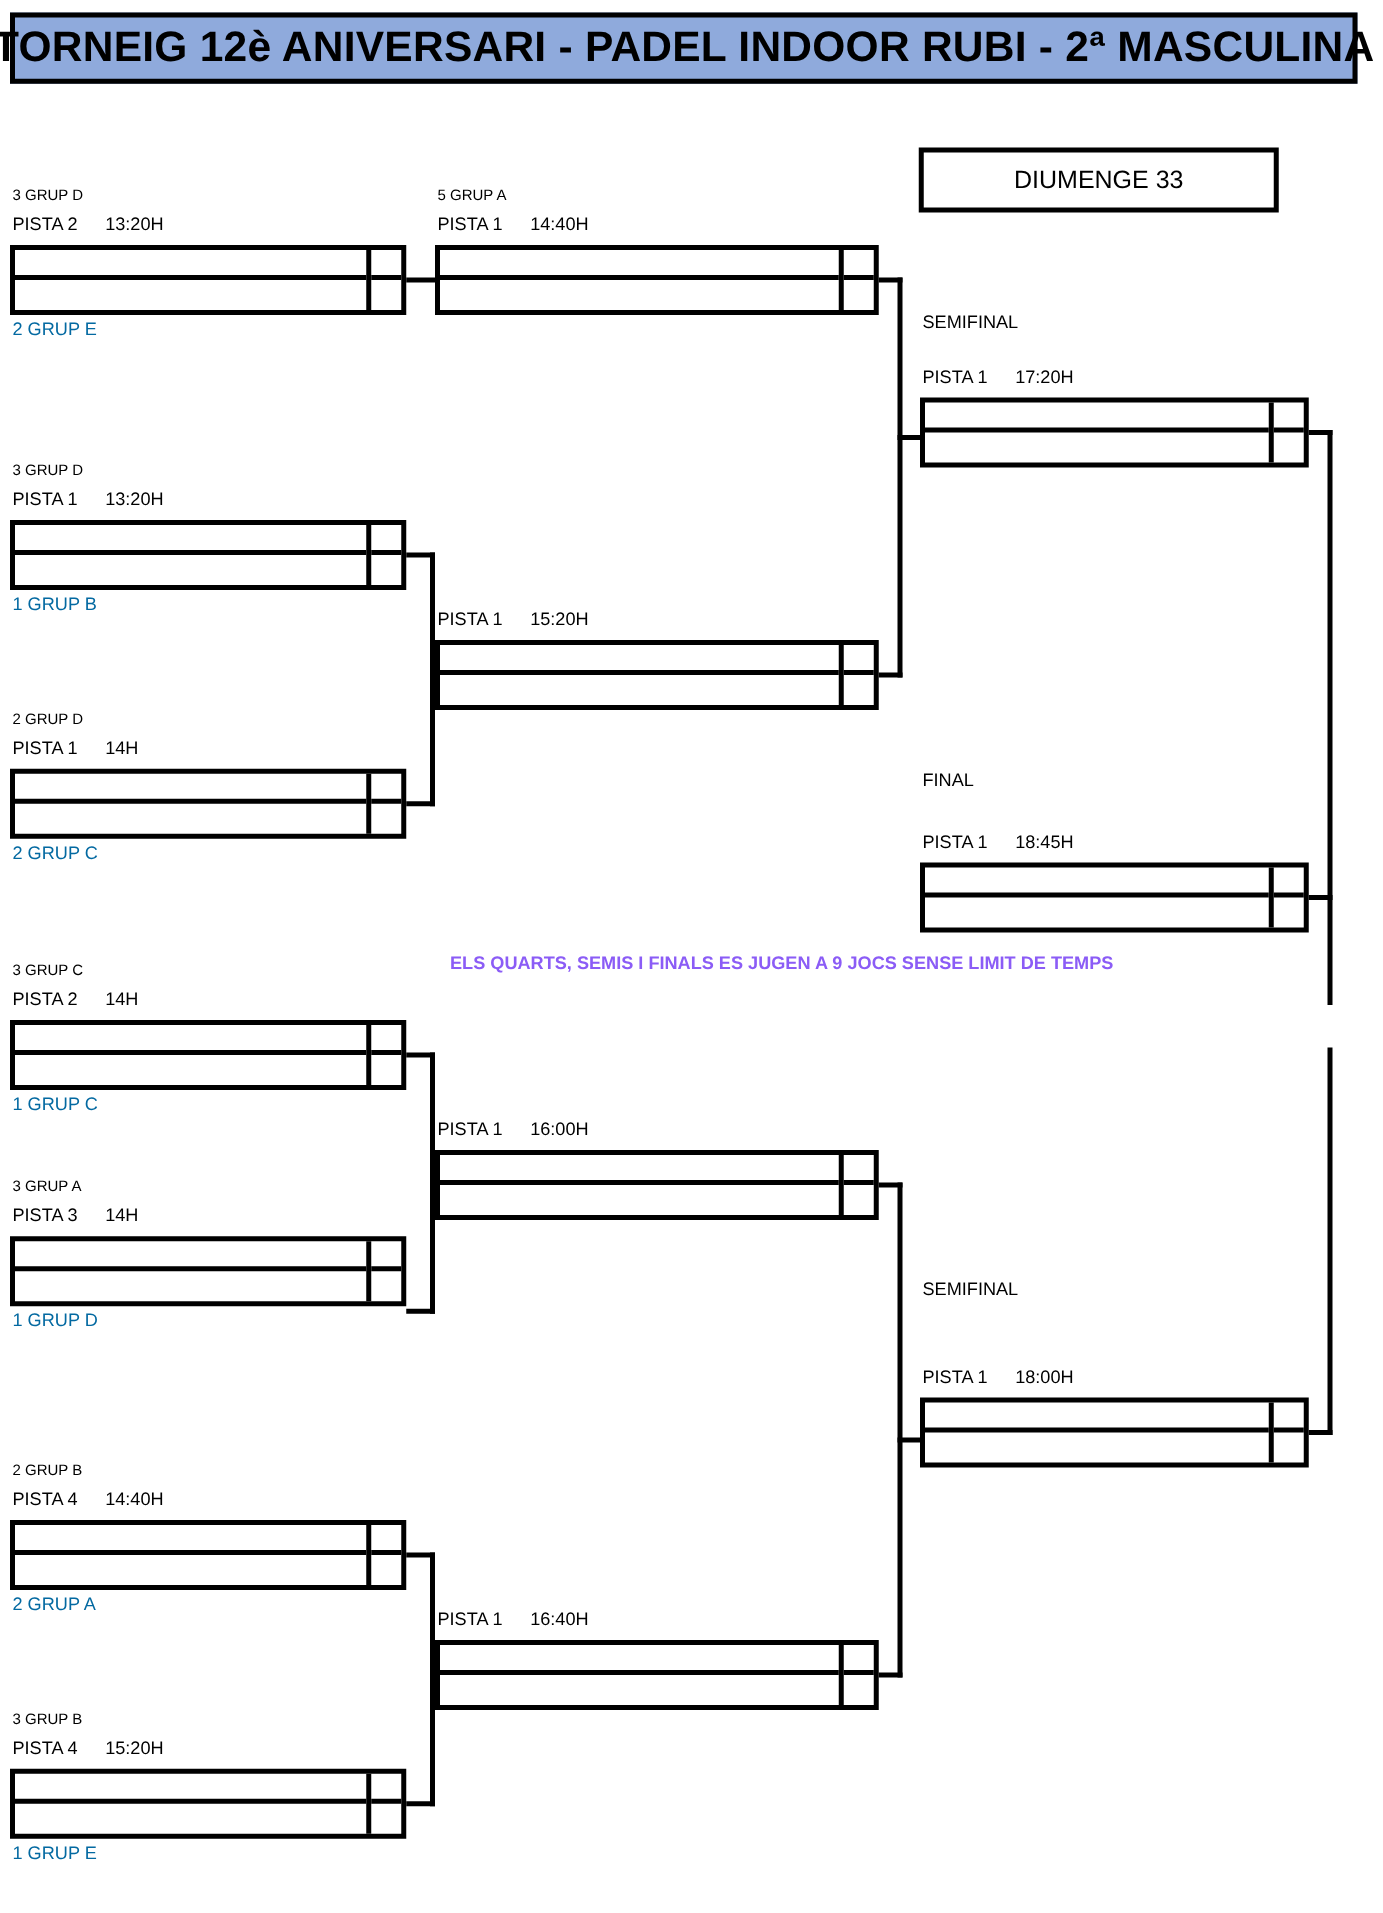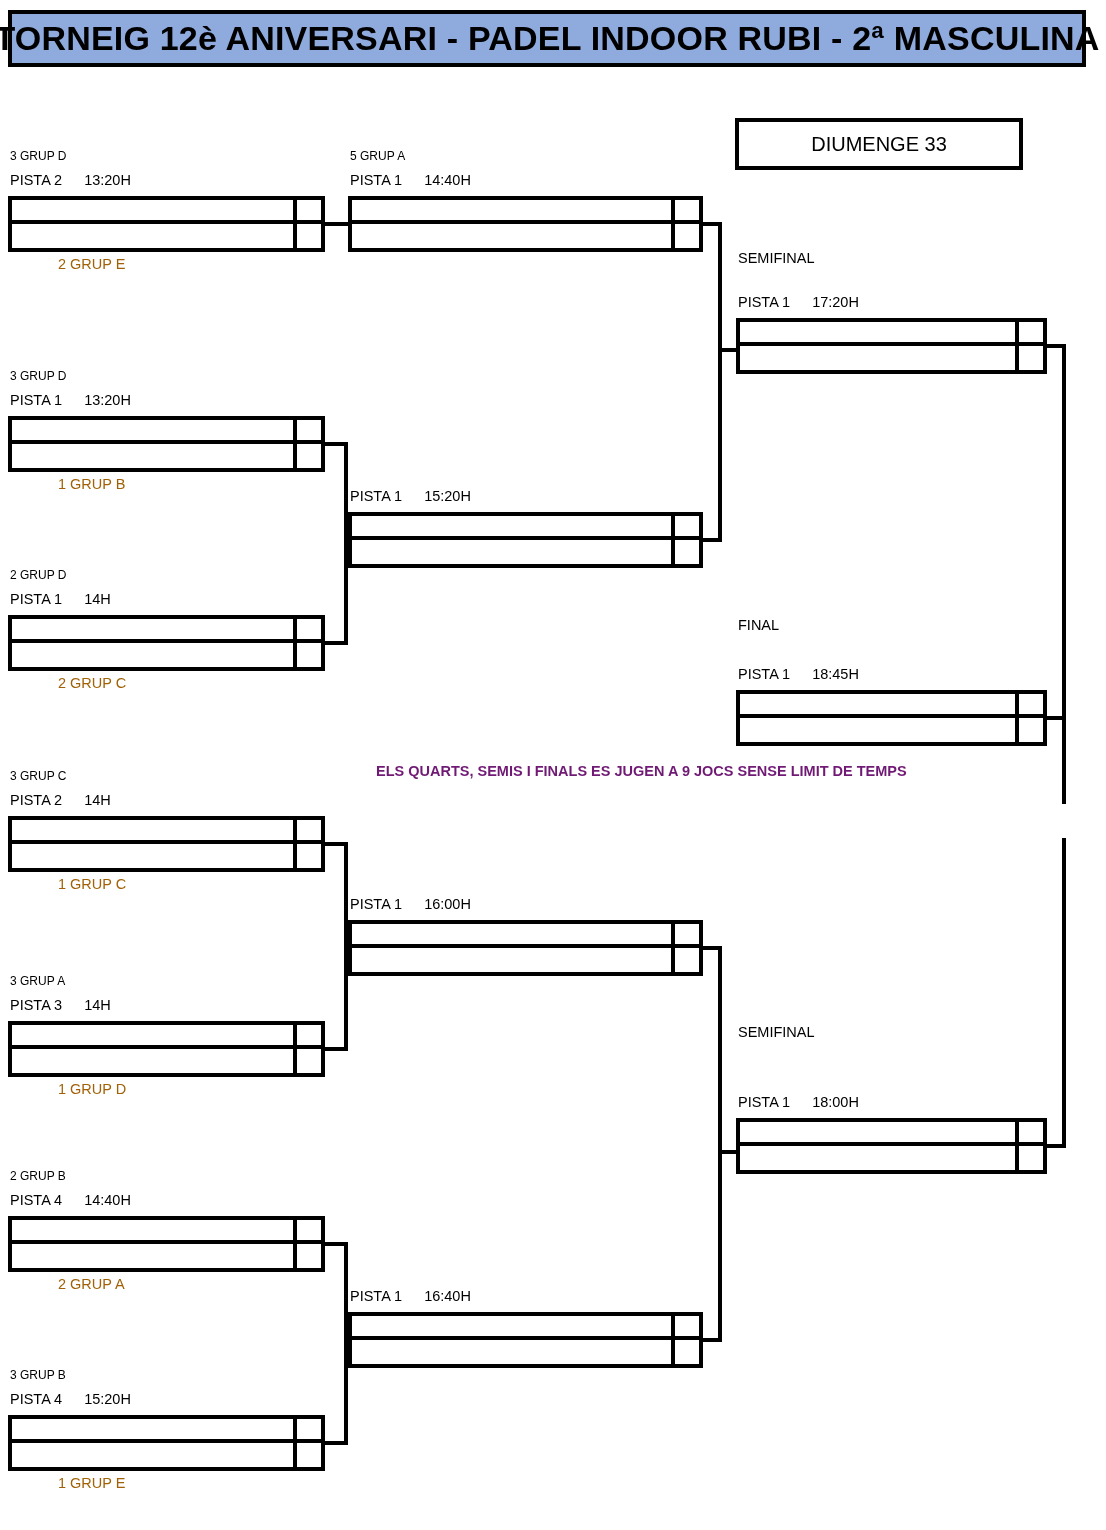--- a/index.html
+++ b/index.html
@@ -48,21 +48,21 @@
   .court .court-time { display: inline-block; margin-left: 22px; }
 
   .match .seed-top {
     position: absolute;
     top: -47px; left: 2px;
     font-size: 12px; color: #000; white-space: nowrap;
   }
   .match .seed-bottom {
     position: absolute;
     left: 2px;
-    font-size: 14.5px; color: #a16207; white-space: nowrap; margin-left: 48px;
+    font-size: 14.5px; color: #0369a1; white-space: nowrap;
   }
 
   
   .mbox {
     position: absolute; top: 0; left: 0;
     border: 4px solid #000;
     background: #fff;
     display: flex;
   }
   .mbox .names {
@@ -93,23 +93,22 @@
   
   .round-label {
     position: absolute;
     font-size: 14.5px; color: #000; white-space: nowrap;
   }
 
   
   .note {
     position: absolute;
     left: 360px; top: 763px;
-    font-size: 14.5px; font-weight: bold; color: #701a75;
+    font-size: 14.5px; font-weight: bold; color: #8b5cf6;
     white-space: nowrap;
-    margin-left: 16px;
   }
 </style>
 </head>
 <body>
 
 <div class="title-banner">
   <span class="title-text">TORNEIG 12è ANIVERSARI - PADEL INDOOR RUBI - 2ª MASCULINA</span>
 </div>
 
 <div class="day-box">
@@ -193,21 +192,21 @@
       <div class="row"></div>
     </div>
     <div class="score">
       <div class="row"></div>
       <div class="row"></div>
     </div>
   </div>
   <div class="seed-bottom" style="top:60px;">1 GRUP C</div>
 </div>
 
-<div class="match" style="left:8px; top:1021px; width:317px; height:56px;">
+<div class="match" style="left:8px; top:989px; width:317px; height:56px;">
   <div class="seed-top">3 GRUP A</div>
   <div class="court">
     <span class="court-name">PISTA 3</span><span class="court-time">14H</span>
   </div>
   <div class="mbox" style="width:317px; height:56px;">
     <div class="names">
       <div class="row"></div>
       <div class="row"></div>
     </div>
     <div class="score">

